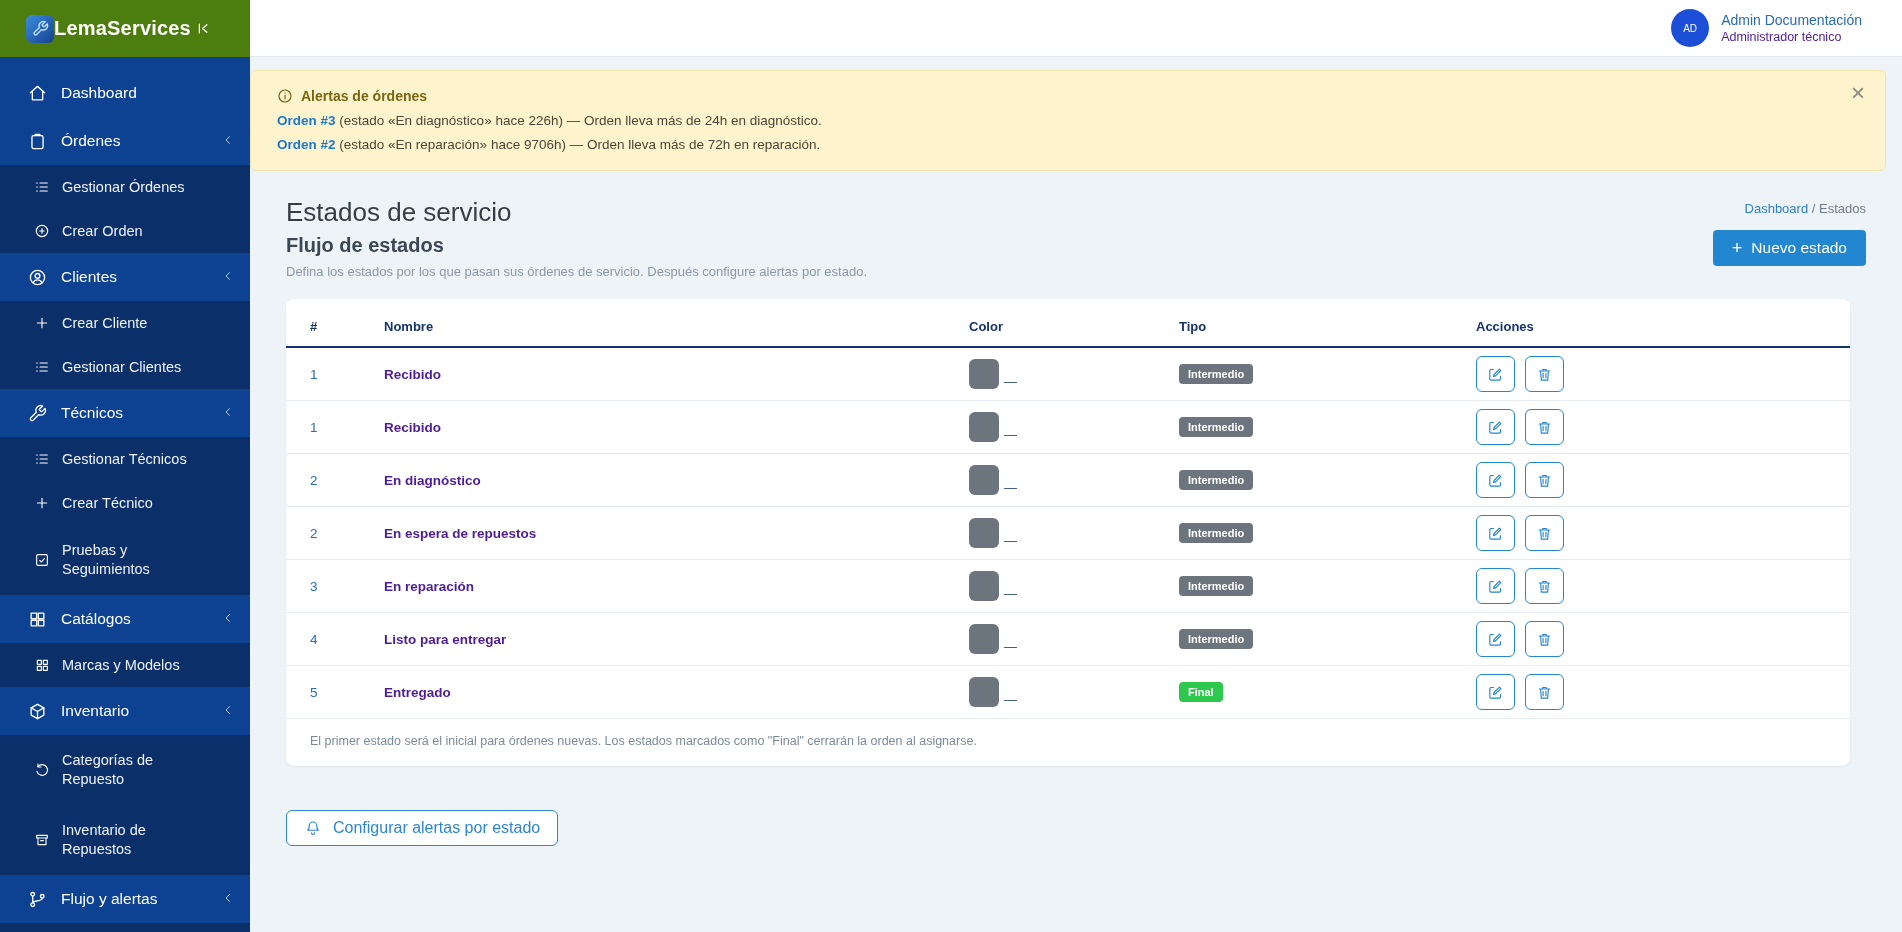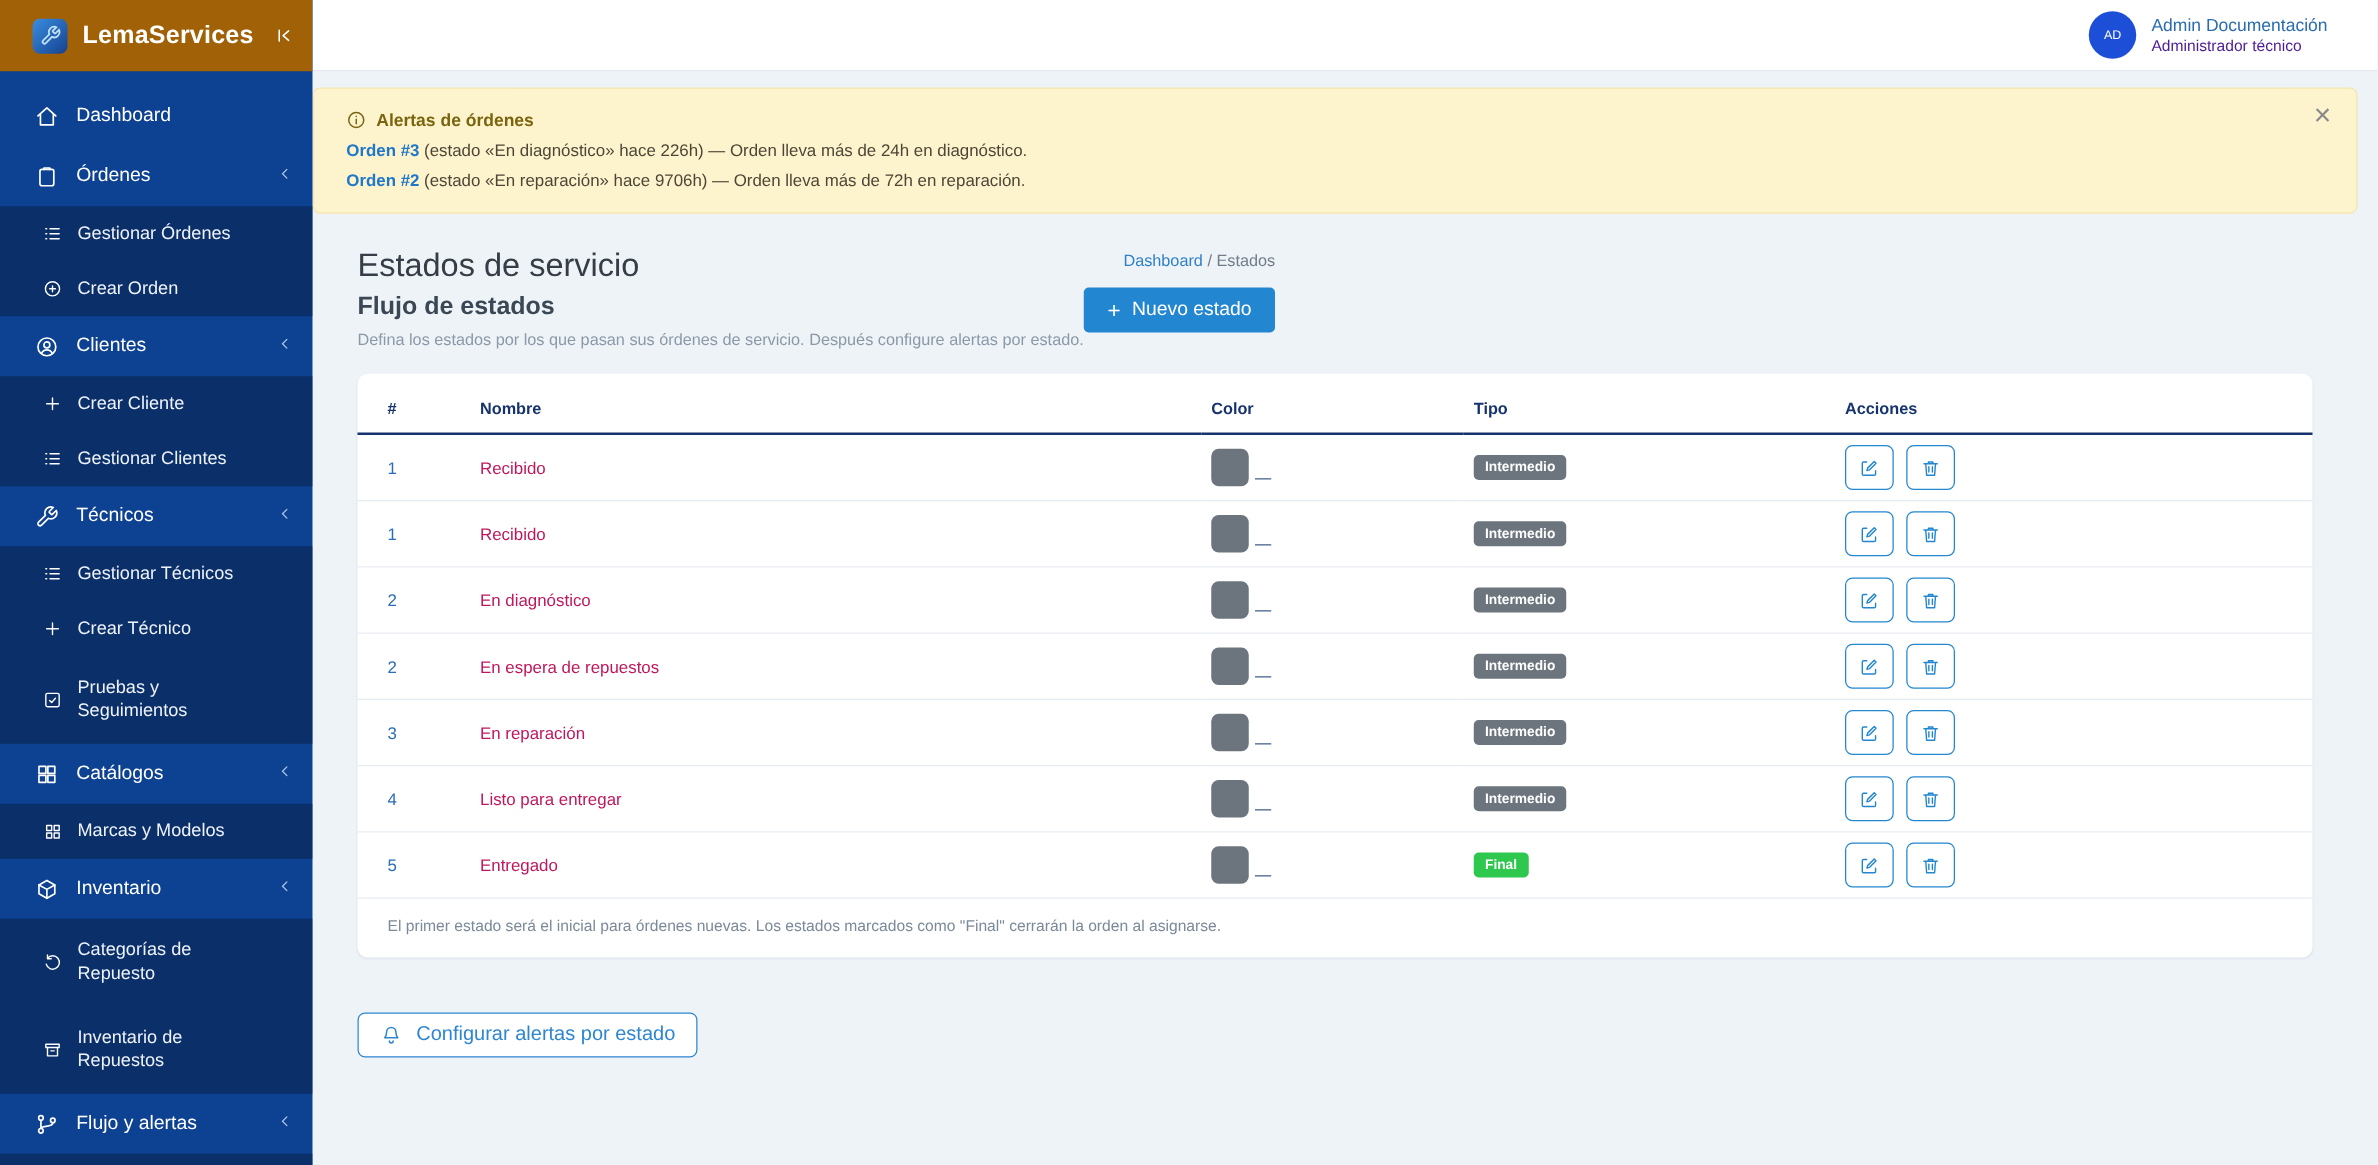--- a/index.html
+++ b/index.html
@@ -9,22 +9,22 @@
     background:#eef3f8;
     overflow:hidden;
     position:relative;
   }
   
   .sidebar {
     position:absolute; left:0; top:0; bottom:0; width:250px;
     background:#0d4191; color:#fff; overflow:hidden; z-index:5;
   }
   .brand-row {
-    height:57px; display:flex; align-items:center; padding-left:26px; gap:12px;
-    background:#a16207;
+    height:57px; display:flex; align-items:center; padding-left:26px; 
+    background:#4d7c0f;
   }
   .brand-mark {
     width:28px; height:28px; border-radius:6px;
     background:linear-gradient(135deg,#3b8de0,#15418f);
     display:flex; align-items:center; justify-content:center;
   }
   .brand-name { font-size:20px; font-weight:bold; letter-spacing:.2px; }
   .collapse-ic { margin-left:4px; display:flex; align-items:center; cursor:pointer; }
   .nav { padding-top:12px; }
   .nav-item {
@@ -61,21 +61,21 @@
     padding:17px 26px 18px 26px; position:relative;
   }
   .alert-title { display:flex; align-items:center; gap:8px; font-size:14px; font-weight:bold; color:#7a650f; }
   .alert-title svg { stroke:#7a650f; fill:none; stroke-width:1.8; stroke-linecap:round; }
   .alert-line { margin-top:9px; font-size:13.5px; color:#4d4637; }
   .alert-line a { color:#1f78c8; font-weight:bold; text-decoration:none; }
   .alert-close {
     position:absolute; top:10px; right:20px; font-size:24px; color:#8a8a8a;
     cursor:pointer; line-height:1; background:none; border:none; font-family:inherit;
   }
-  .page-head { display:flex; justify-content:flex-start; padding:26px 36px 0 36px; }
+  .page-head { display:flex; justify-content:space-between; padding:26px 36px 0 36px; }
   .page-title { font-size:26px; font-weight:normal; color:#353d46; }
   .page-subtitle { font-size:20px; color:#3a4754; margin-top:6px; }
   .page-desc { font-size:13px; color:#8b99a7; margin-top:7px; }
   .head-right { text-align:right; }
   .breadcrumb { font-size:13px; color:#707c89; margin-top:4px; }
   .breadcrumb a { color:#2f80c8; text-decoration:none; }
   .btn-primary {
     margin-top:14px; display:inline-flex; align-items:center; gap:9px;
     background:#2386d0; color:#fff; border:none; border-radius:4px;
     font-size:15.5px; padding:9px 19px; cursor:pointer; font-family:inherit;
@@ -90,21 +90,21 @@
   th {
     text-align:left; font-size:13px; color:#16336e; font-weight:bold;
     padding:20px 8px 12px 8px; border-bottom:2.5px solid #16336e;
   }
   th.c1 { width:90px; padding-left:24px; }
   th.c2 { width:585px; }
   th.c3 { width:210px; }
   th.c4 { width:297px; }
   td { padding:8px; height:51px; border-bottom:1px solid #e7ecf1; font-size:13.5px; vertical-align:middle; }
   td.c1 { padding-left:24px; color:#2a6cb5; }
-  td.c2 { color:#be185d; }
+  td.c2 { color:#4c1d95;font-weight:bold; }
   .swatch { display:inline-block; width:30px; height:30px; border-radius:6px; background:#6c757d; vertical-align:middle; }
   .swatch-dash { color:#2b4a7a; font-size:13px; margin-left:5px; vertical-align:bottom; }
   .badge {
     display:inline-block; background:#6c757d; color:#fff; font-size:11px; font-weight:bold;
     padding:4px 9px; border-radius:4px;
   }
   .badge.final { background:#2dc84d; }
   .act-wrap { display:flex; gap:10px; }
   .act-btn {
     width:39px; height:36px; border:1px solid #2386d0; border-radius:6px; background:#fff;

